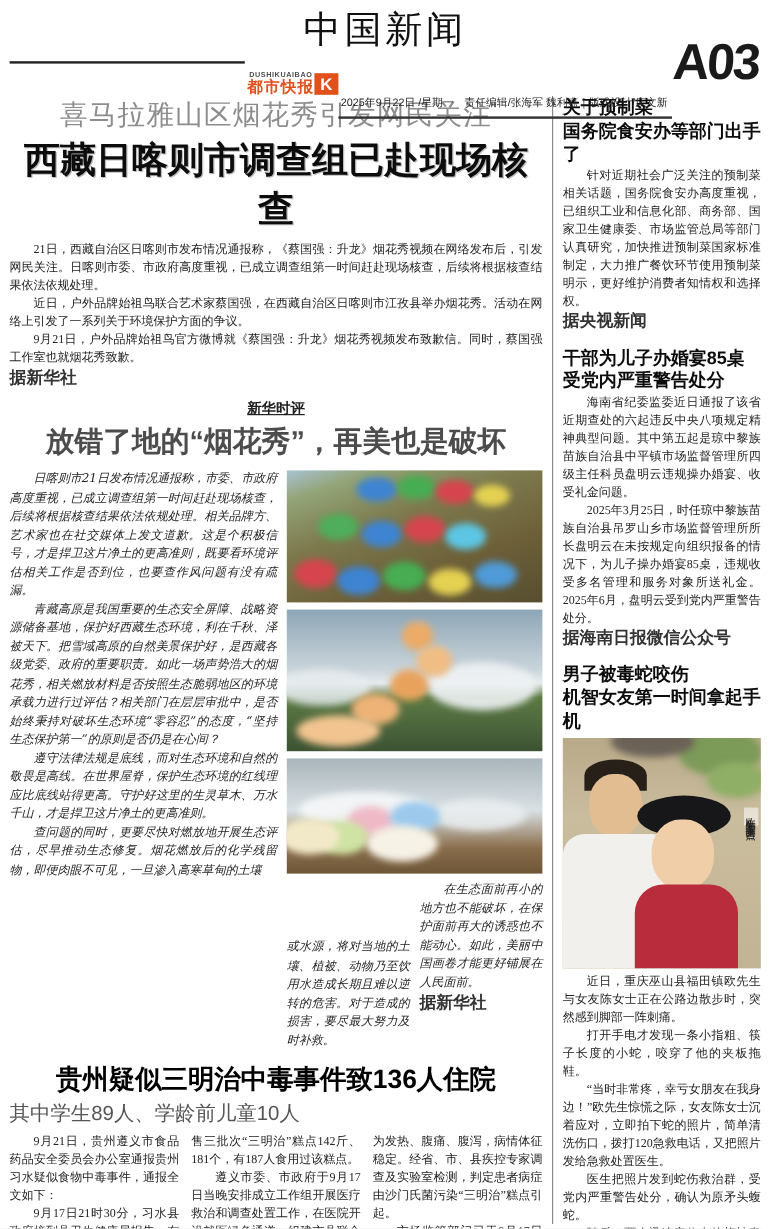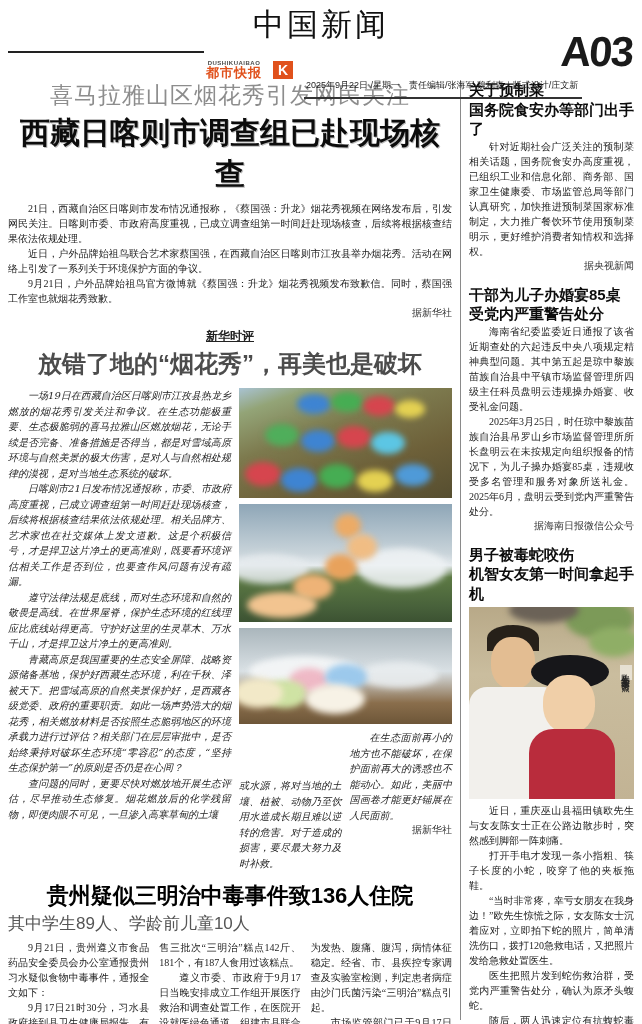--- a/index.html
+++ b/index.html
@@ -5,21 +5,21 @@
   * { margin:0; padding:0; box-sizing:border-box; }
   body { background:#e9e9e9; font-family:"Liberation Serif", serif; }
   .page { width:642px; height:1024px; background:#ffffff; margin:0 auto; position:relative;
           overflow:hidden; padding:4px 8px; color:#1a1a1a; }
 
   
   header { position:relative; height:76px; }
   .masthead { text-align:center; font-size:31px; letter-spacing:3px; color:#111;
               font-family:"Liberation Sans", sans-serif; font-weight:400; }
   .mast-line { position:absolute; left:0; top:47px; width:196px; height:2px; background:#222; }
-  .logo-row { position:absolute; left:198px; top:36px; display:flex; align-items:center; gap:11px; }
+  .logo-row { position:absolute; left:198px; top:36px; display:flex; align-items:center; gap:0; }
   .brand { text-align:center; line-height:1; }
   .brand-en { font-size:6px; letter-spacing:.5px; color:#4a4a4a; font-weight:bold;
               font-family:"Liberation Sans", sans-serif; }
   .brand-cn { font-size:13px; color:#e0511c; font-weight:bold; letter-spacing:1px;
               font-family:"Liberation Sans", sans-serif; }
   .k-logo { width:20px; height:18px; background:#e0511c; color:#fff; font-weight:900;
             font-size:14px; display:flex; align-items:center; justify-content:center;
             font-family:"Liberation Sans", sans-serif; }
   .dateline { font-size:9px; color:#222; padding:3px 4px 5px 2px; border-bottom:2px solid #333;
               min-width:225px; font-family:"Liberation Sans", sans-serif;margin-top:36px; }
@@ -31,21 +31,21 @@
   .main-col { width:452px; padding-right:8px; }
   .sidebar { flex:1; border-left:1px solid #8a8a8a; padding-left:8px; }
 
   
   .kicker { text-align:center; font-size:23px; color:#8d8d8d; letter-spacing:1px;
             font-family:"Liberation Sans", sans-serif; }
   .lead-hl { text-align:center; font-size:30px; font-weight:900; color:#0c0c0c; letter-spacing:0;
              font-family:"Liberation Sans", sans-serif; text-shadow:1px 1px 0 #bbb; margin:2px 0 6px; }
   .bodytext p { font-size:10px; line-height:1.5; text-align:justify; text-indent:2em; color:#222; }
   .bodytext p.cont { text-indent:0; }
-  .attrib { display:block; text-align:right; font-size:10px; color:#333; }
+  .attrib { display:block; font-size:14px; color:#333;font-weight:bold; }
 
   
   .editorial { margin-top:8px; }
   .ed-label { text-align:center; font-size:12px; font-weight:bold; text-decoration:underline;
               color:#222; font-family:"Liberation Sans", sans-serif; }
   .ed-hl { text-align:center; font-size:24px; font-weight:900; color:#4c4c4c; margin:3px 0 8px;
            font-family:"Liberation Sans", sans-serif; }
   .ed-body { display:flex; gap:8px; }
   .ed-text { width:224px; }
   .ed-text p, .mini p { font-size:10px; font-style:italic; line-height:1.55; text-align:justify;
@@ -107,24 +107,23 @@
           <p>9月21日，户外品牌始祖鸟官方微博就《蔡国强：升龙》烟花秀视频发布致歉信。同时，蔡国强工作室也就烟花秀致歉。</p>
           <span class="attrib">据新华社</span>
         </div>
       </section>
 
       <section class="editorial">
         <div class="ed-label">新华时评</div>
         <div class="ed-hl">放错了地的“烟花秀”，再美也是破坏</div>
         <div class="ed-body">
           <div class="ed-text">
-            <p>一场19日在西藏自治区日喀则市江孜县热龙乡燃放的烟花秀引发关注和争议。在生态功能极重要、生态极脆弱的喜马拉雅山区燃放烟花，无论手续是否完备、准备措施是否得当，都是对雪域高原环境与自然美景的极大伤害，是对人与自然相处规律的漠视，是对当地生态系统的破坏。</p>
             <p>日喀则市21日发布情况通报称，市委、市政府高度重视，已成立调查组第一时间赶赴现场核查，后续将根据核查结果依法依规处理。相关品牌方、艺术家也在社交媒体上发文道歉。这是个积极信号，才是捍卫这片净土的更高准则，既要看环境评估相关工作是否到位，也要查作风问题有没有疏漏。</p>
+            <p>青藏高原是我国重要的生态安全屏障、战略资源储备基地，保护好西藏生态环境，利在千秋、泽被天下。把雪域高原的自然美景保护好，是西藏各级党委、政府的重要职责。如此一场声势浩大的烟花秀，相关燃放材料是否按照生态脆弱地区的环境承载力进行过评估？相关部门在层层审批中，是否始终秉持对破坏生态环境“零容忍”的态度，“坚持生态保护第一”的原则是否仍是在心间？</p>
             <p>遵守法律法规是底线，而对生态环境和自然的敬畏是高线。在世界屋脊，保护生态环境的红线理应比底线站得更高。守护好这里的生灵草木、万水千山，才是捍卫这片净土的更高准则。</p>
-            <p>青藏高原是我国重要的生态安全屏障、战略资源储备基地，保护好西藏生态环境，利在千秋、泽被天下。把雪域高原的自然美景保护好，是西藏各级党委、政府的重要职责。如此一场声势浩大的烟花秀，相关燃放材料是否按照生态脆弱地区的环境承载力进行过评估？相关部门在层层审批中，是否始终秉持对破坏生态环境“零容忍”的态度，“坚持生态保护第一”的原则是否仍是在心间？</p>
             <p>查问题的同时，更要尽快对燃放地开展生态评估，尽早推动生态修复。烟花燃放后的化学残留物，即便肉眼不可见，一旦渗入高寒草甸的土壤</p>
           </div>
           <div class="ed-photos">
 
             <div class="photo" style="height:110px;background:linear-gradient(160deg,#a9c3d3 0%,#93a477 14%,#7d7a4e 38%,#6d6039 68%,#564e30 100%);">
               <div class="blob" style="left:58px;top:6px;width:34px;height:20px;background:#3e84d2;"></div>
               <div class="blob" style="left:92px;top:4px;width:32px;height:20px;background:#46ad53;"></div>
               <div class="blob" style="left:124px;top:8px;width:32px;height:20px;background:#d6454e;"></div>
               <div class="blob" style="left:156px;top:12px;width:30px;height:18px;background:#e4d152;"></div>
               <div class="blob" style="left:26px;top:36px;width:34px;height:22px;background:#4fae5b;"></div>

